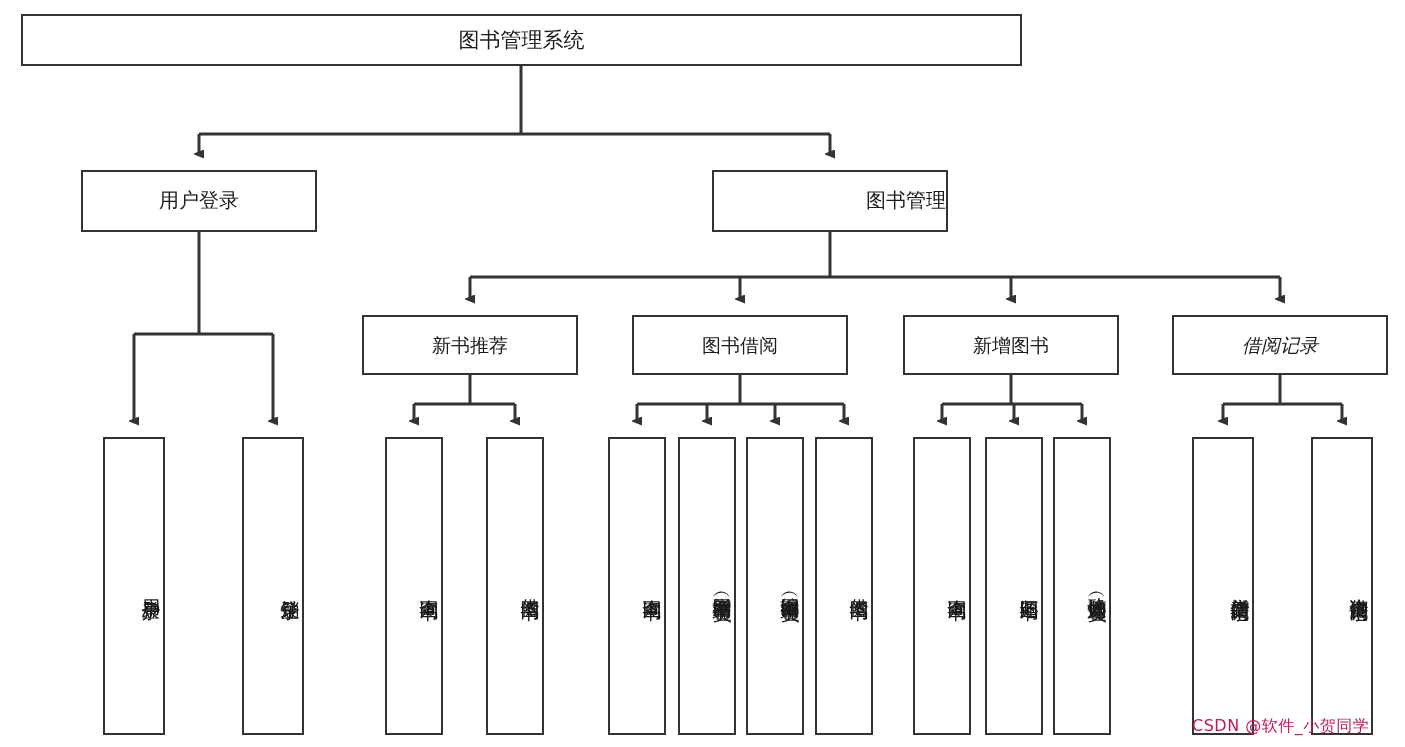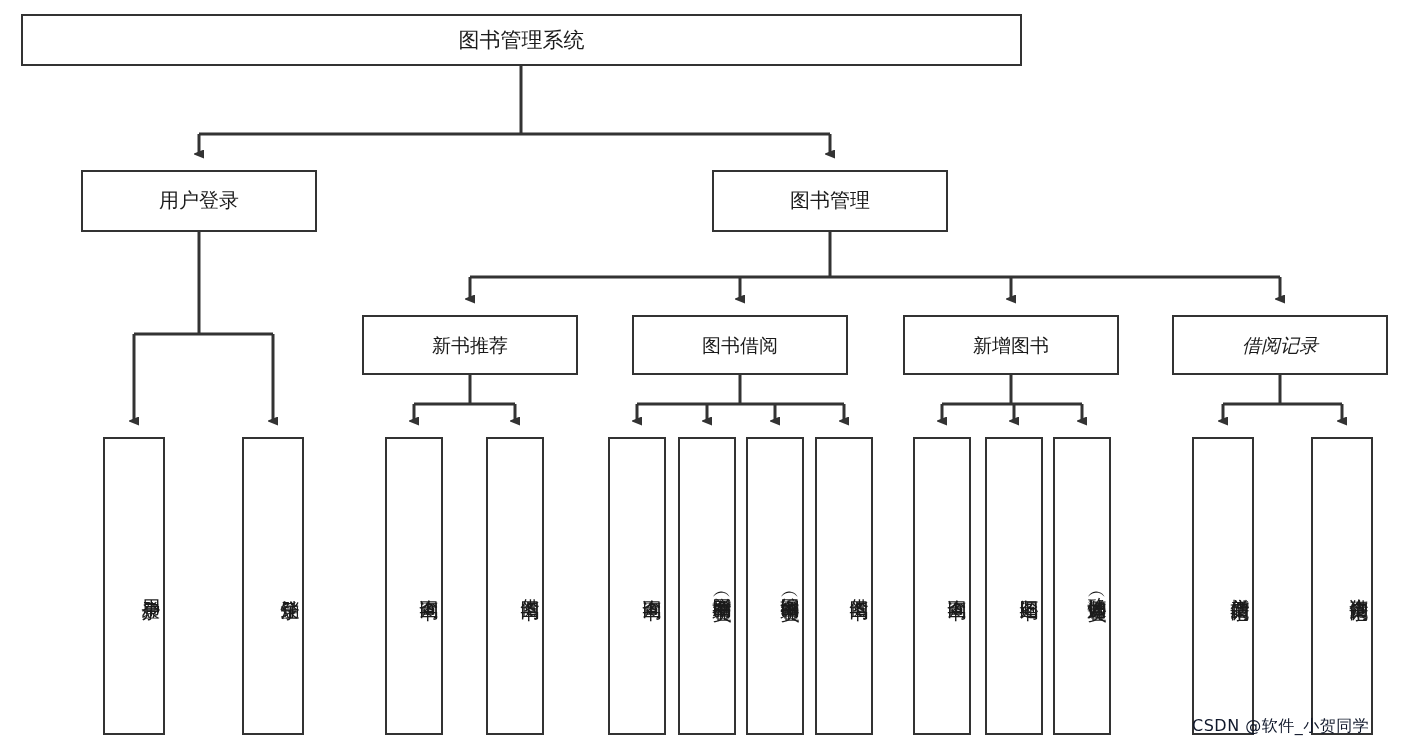--- a/index.html
+++ b/index.html
@@ -59,21 +59,21 @@
     writing-mode: vertical-rl;
     text-orientation: upright;
     white-space: normal;
     text-align: left;
   }
   .watermark {
     position: absolute;
     left: 1192px;
     top: 716px;
     font-size: 16px;
-    color: #0f172a;
+    color: #be185d;
     white-space: nowrap;
     letter-spacing: 0.5px;
     text-align: right;
   }
 </style>
 </head>
 <body>
 
 <div id="diagram-canvas">
 
@@ -127,21 +127,21 @@
     </g>
   </svg>
 
   <div class="node root" style="left: 21px; top: 14px; width: 1001px; height: 52px;">
     <span class="label">图书管理系统</span>
   </div>
 
   <div class="node level1" style="left: 81px; top: 170px; width: 236px; height: 62px;">
     <span class="label">用户登录</span>
   </div>
-  <div class="node level1" style="left: 712px; top: 170px; width: 236px; height: 62px;">
+  <div class="node level1" style="left: 712px; top: 170px; width: 236px; height: 62px; justify-content: flex-end;">
     <span class="label">图书管理</span>
   </div>
 
   <div class="node level2" style="left: 362px; top: 315px; width: 216px; height: 60px;">
     <span class="label">新书推荐</span>
   </div>
   <div class="node level2" style="left: 632px; top: 315px; width: 216px; height: 60px;">
     <span class="label">图书借阅</span>
   </div>
   <div class="node level2" style="left: 903px; top: 315px; width: 216px; height: 60px;">

